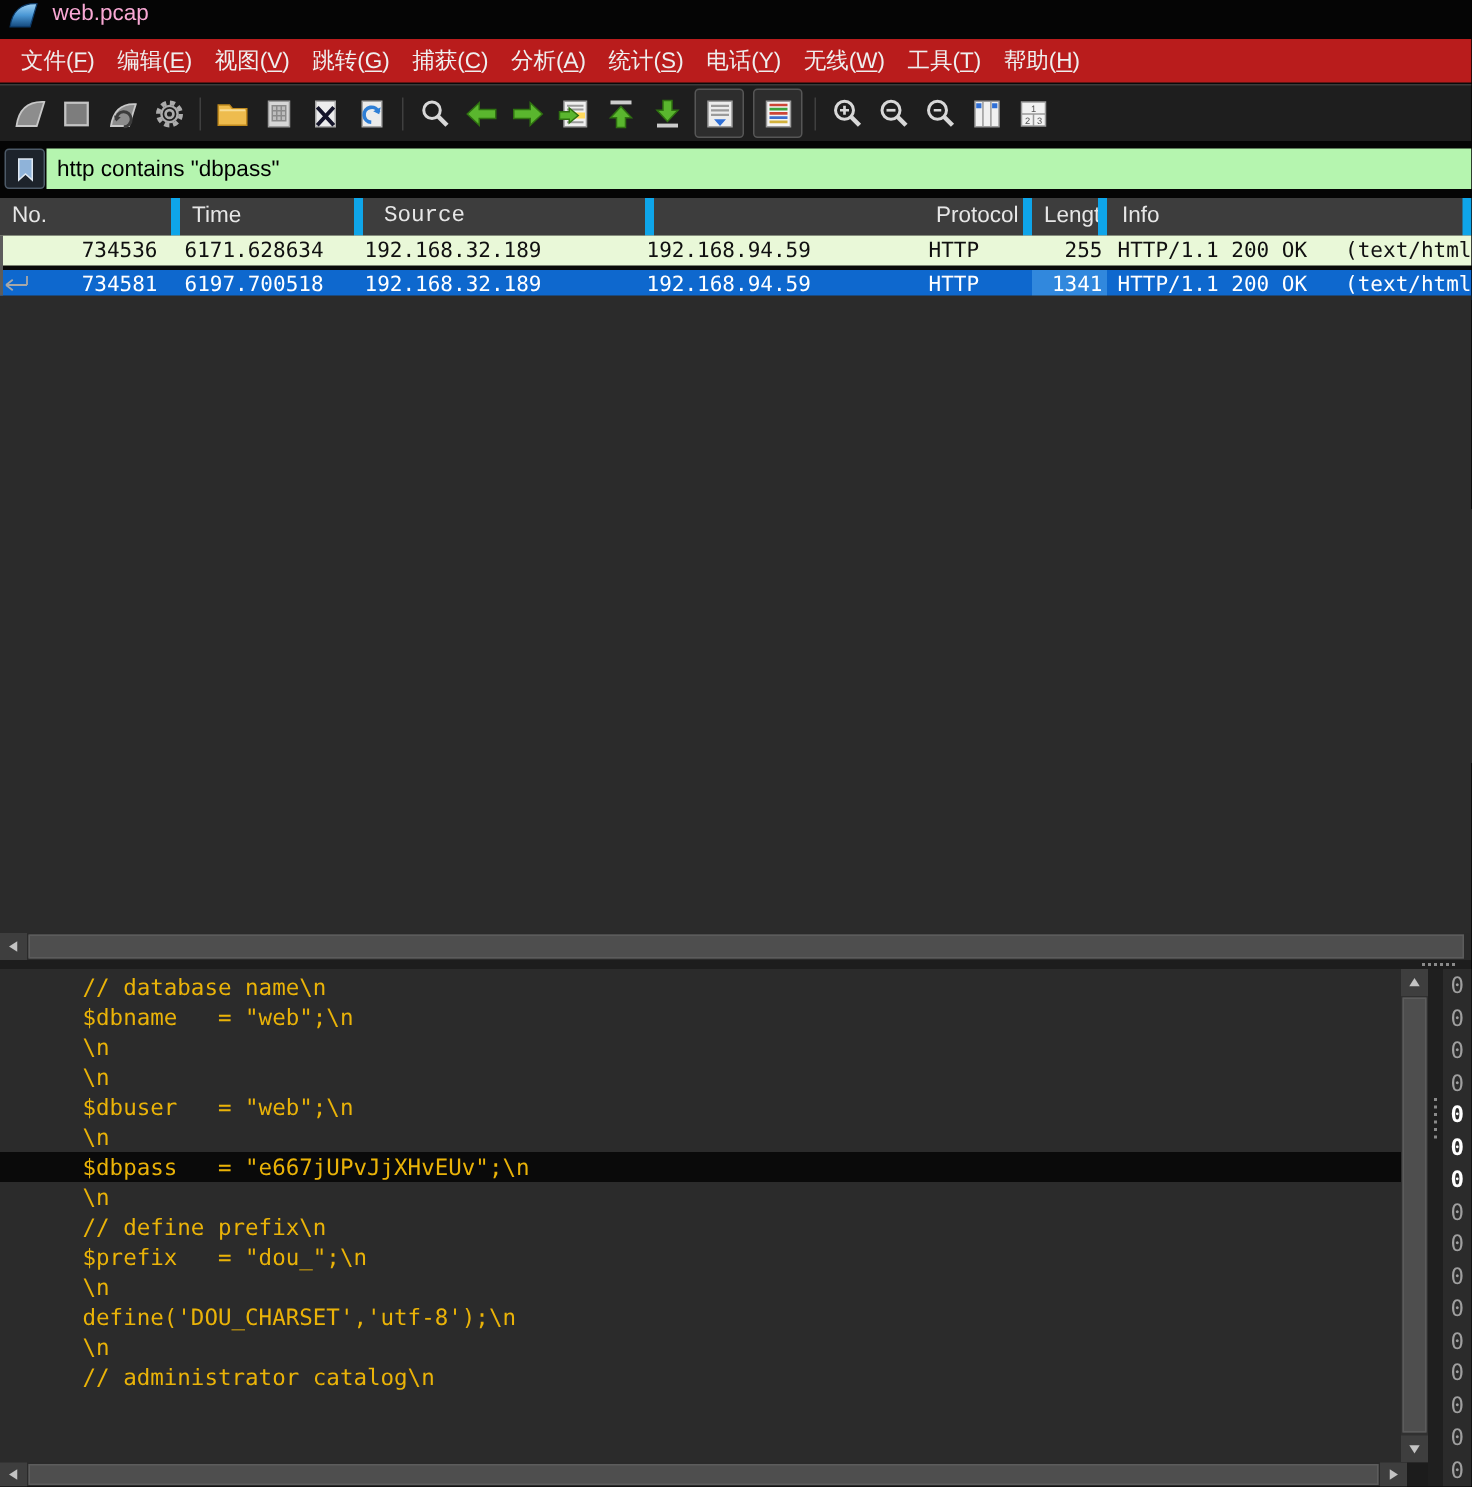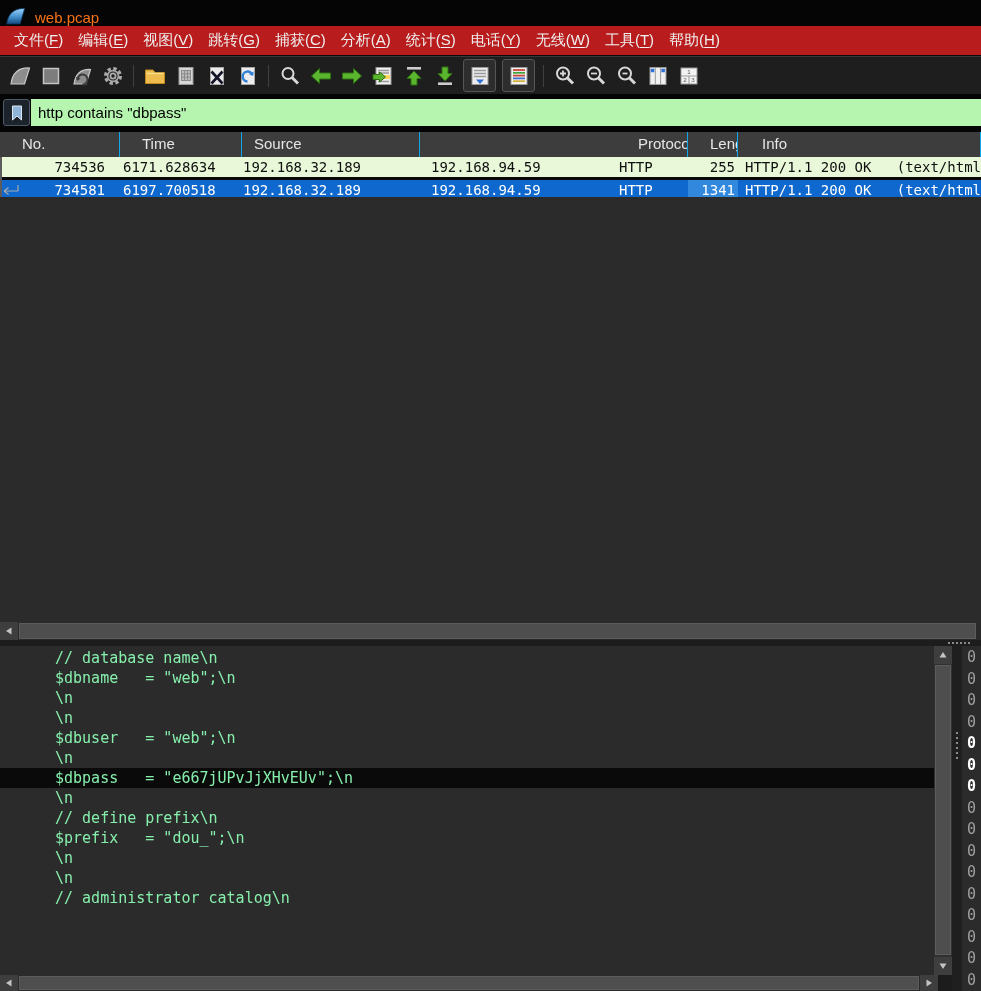--- a/index.html
+++ b/index.html
@@ -1,47 +1,47 @@
 <!DOCTYPE html>
 <html><head>
 <meta charset="utf-8">
 <style>
 * { margin:0; padding:0; box-sizing:border-box; }
 html,body { width:981px; height:991px; overflow:hidden; background:#000; }
 .window { position:relative; width:981px; height:991px; background:#0a0a0a; font-family:"Liberation Sans",sans-serif; }
-.titlebar { position:absolute; top:0; left:0; width:981px; height:26px; background:#050505; display:flex; align-items:flex-end; color:#f97316; font-size:15px; }
+.titlebar { position:absolute; top:0; left:0; width:981px; height:26px; background:#050505; display:flex; align-items:flex-start; color:#f9a8d4; font-size:15px; }
 .app-icon { margin-left:5px; width:22px; height:20px; display:flex; align-items:center; }
 .title-text { margin-left:8px; }
 .menubar { position:absolute; top:26px; left:0; width:981px; height:29px; background:#b91c1c; display:flex; align-items:center; padding-left:14px; gap:15px; color:#efefef; font-size:15px; }
 .menu-item { white-space:nowrap; }
 .menu-item u { text-decoration:underline; text-underline-offset:2px; }
 .toolbar { position:absolute; top:56px; left:0; width:981px; height:38px; background:#1e1e1e; border-top:1px solid #3a3a3a; display:flex; align-items:center; padding-left:4px; }
 .tbtn { width:31px; height:31px; display:flex; align-items:center; justify-content:center; flex:0 0 auto; }
 .tbtn.framed { background:#2d2d2d; border:1px solid #565656; border-radius:3px; width:33px; height:33px; margin:0 3px; }
 .tsep { width:1px; height:22px; background:#3f3f3f; margin:0 5px; flex:0 0 auto; }
 .filterbar { position:absolute; top:94px; left:0; width:981px; height:38px; background:#050505; }
 .bookmark-btn { position:absolute; left:3px; top:5px; width:27px; height:27px; background:#1d232b; border:1px solid #4d5a68; border-radius:3px; display:flex; align-items:center; justify-content:center; }
 .filter-input { position:absolute; left:31px; top:5px; width:950px; height:27px; color:#000; font-size:15px; display:flex; align-items:center; padding-left:7px; }
 .pkt-header { position:absolute; top:132px; left:0; width:981px; height:25px; background:#3d3d3d; color:#e6e6e6; font-size:15px; }
-.hcell { position:absolute; top:0; height:25px; line-height:24px; padding-left:22px; overflow:hidden; border-right:1px solid #0ea5e9; white-space:nowrap; }
+.hcell { position:absolute; top:0; height:25px; line-height:24px; padding-left:8px; overflow:hidden; border-right:6px solid #0ea5e9; white-space:nowrap; }
 .pkt-rows { position:absolute; top:157px; left:0; width:981px; height:40px; font-family:"DejaVu Sans Mono",monospace; font-size:14px; }
 .edge-line { position:absolute; left:0; top:0; width:2px; height:40px; background:#5c5c5c; z-index:5; }
 .prow { position:absolute; left:0; width:981px; height:20px; }
 .pcell { position:absolute; top:0; height:20px; line-height:20px; white-space:pre; overflow:hidden; }
 .pcell.r { text-align:right; }
 .row-arrow { position:absolute; left:2px; top:4px; }
 .pkt-empty { position:absolute; top:197px; left:0; width:981px; height:425px; background:#2b2b2b; }
 .hscroll { position:absolute; background:#2a2a2a; }
 .sbtn { position:absolute; background:#3e3e3e; display:flex; align-items:center; justify-content:center; }
 .sthumb { position:absolute; background:#4e4e4e; border:1px solid #5c5c5c; }
 .pane-splitter { position:absolute; top:640px; left:0; width:981px; height:6px; background:#1d1d1d; }
 .dots-h { position:absolute; left:948px; top:2px; display:flex; gap:2px; }
 .dots-h i { width:2px; height:2px; background:#8a8a8a; display:block; }
 .bottom-pane { position:absolute; top:646px; left:0; width:981px; height:345px; background:#2b2b2b; }
-.text-pane { position:absolute; left:0; top:0; width:934px; height:329px; overflow:hidden; font-family:"DejaVu Sans Mono",monospace; font-size:15px; line-height:20px; color:#86efac; padding-top:2px; }
+.text-pane { position:absolute; left:0; top:0; width:934px; height:329px; overflow:hidden; font-family:"DejaVu Sans Mono",monospace; font-size:15px; line-height:20px; color:#eab308; padding-top:2px; }
 .tline { height:20px; white-space:pre; padding-left:55px; }
 .vscroll { position:absolute; left:934px; top:0; width:18px; height:329px; background:#303030; }
 .vsplit { position:absolute; left:952px; top:0; width:10px; height:345px; background:#1f1f1f; }
 .dots-v { position:absolute; left:4px; top:86px; display:flex; flex-direction:column; gap:3px; }
 .dots-v i { width:2px; height:2px; background:#8a8a8a; display:block; }
 .zeros-pane { position:absolute; left:962px; top:0; width:19px; height:345px; background:#2b2b2b; font-family:"DejaVu Sans Mono",monospace; font-size:15px; }
 .zrow { position:absolute; left:5px; color:#9f9f9f; }
 .zrow.b { color:#ffffff; font-weight:bold; }
 .corner { position:absolute; left:934px; top:329px; width:18px; height:16px; background:#1c1c1c; }
 </style>
@@ -270,21 +270,21 @@
           <path d="M3.5 2 h9 v14 l-4.5 -4 l-4.5 4 z" fill="#8fb3d9" stroke="#dfe8f2" stroke-width="1"></path>
         </svg>
     </div>
     <div class="filter-input" id="filterinput" style="background: rgb(181, 245, 175);">
       <span>http contains "dbpass"</span>
     </div>
   </div>
   <div class="pkt-header" id="pktheader">
       <div class="hcell" style="left: 0px; width: 120px;">No.</div>
       <div class="hcell" style="left: 120px; width: 122px;">Time</div>
-      <div class="hcell" style="left: 232px; width: 188px;">Source</div>
+      <div class="hcell" style="left: 248px; width: 188px; font-family: Liberation Mono, monospace;">Source</div>
       <div class="hcell" style="left: 616px; width: 72px;">Protocol</div>
       <div class="hcell" style="left: 688px; width: 50px;">Length</div>
       <div class="hcell" style="left: 740px; width: 241px;">Info</div>
     </div>
   <div class="pkt-rows" id="pktrows">
     <div class="edge-line"></div>
   <div class="prow" style="top: 0px; background: rgb(233, 248, 216); color: rgb(16, 16, 16);">
         <div class="pcell r" style="left: 0px; width: 120px; padding-right: 15px;">734536</div>
         <div class="pcell" style="left: 120px; width: 122px; padding-left: 3px;">6171.628634</div>
         <div class="pcell" style="left: 242px; width: 188px; padding-left: 1px;">192.168.32.189</div>
@@ -334,20 +334,21 @@
         <div class="tline">$dbname   = "web";\n</div>
         <div class="tline">\n</div>
         <div class="tline">\n</div>
         <div class="tline">$dbuser   = "web";\n</div>
         <div class="tline">\n</div>
         <div class="tline" style="background: rgb(10, 10, 10);">$dbpass   = "e667jUPvJjXHvEUv";\n</div>
         <div class="tline">\n</div>
         <div class="tline">// define prefix\n</div>
         <div class="tline">$prefix   = "dou_";\n</div>
         <div class="tline">\n</div>
+        <div class="tline">define('DOU_CHARSET','utf-8');\n</div>
         <div class="tline">\n</div>
         <div class="tline">// administrator catalog\n</div>
       </div>
     <div class="vscroll">
       <div class="sbtn" style="left:0;top:0;width:18px;height:18px;">
           <svg width="10" height="10">
             <polygon points="1.5,7.5 8.5,7.5 5,2" fill="#c3c3c3"></polygon>
           </svg>
         </div>
       <div class="sthumb" style="left:1px;top:19px;width:16px;height:290px;"></div>

